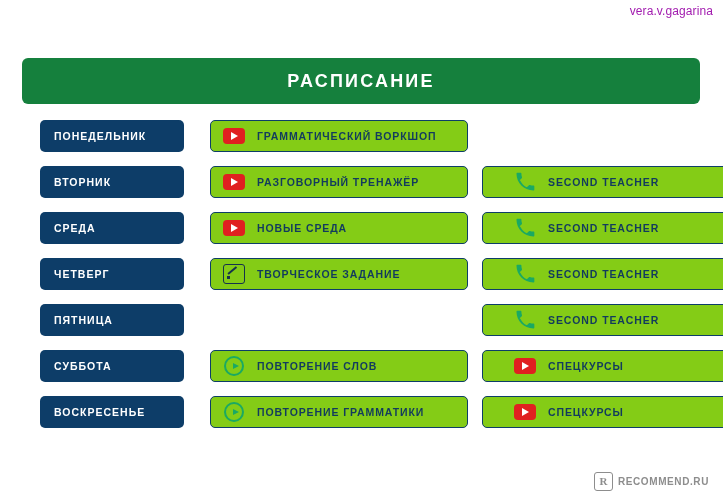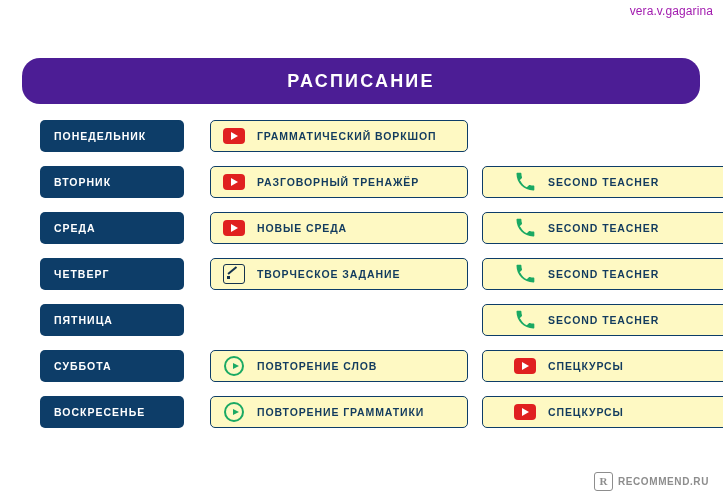--- a/index.html
+++ b/index.html
@@ -29,22 +29,22 @@
     top: 28px;
     width: 723px;
     height: 440px;
   }
   #title-bar {
     position: absolute;
     left: 22px;
     top: 30px;
     width: 678px;
     height: 46px;
-    background: #4c1d95;
-    border-radius: 18px;
+    background: #15803d;
+    border-radius: 6px;
     display: flex;
     align-items: center;
     justify-content: center;
   }
   #title-bar .title-text {
     color: #ffffff;
     font-size: 18px;
     font-weight: bold;
     letter-spacing: 2.2px;
   }
@@ -70,21 +70,21 @@
   .day-chip span {
     color: #ffffff;
     font-size: 10.5px;
     font-weight: bold;
     letter-spacing: 1px;
   }
   .card {
     height: 32px;
     border: 1.6px solid #0d3d68;
     border-radius: 5px;
-    background: #fef9c3;
+    background: #84cc16;
     box-sizing: border-box;
     display: flex;
     align-items: center;
     padding-left: 12px;
     flex: none;
   }
   .card.col2 {
     width: 258px;
     margin-left: 26px;
   }

